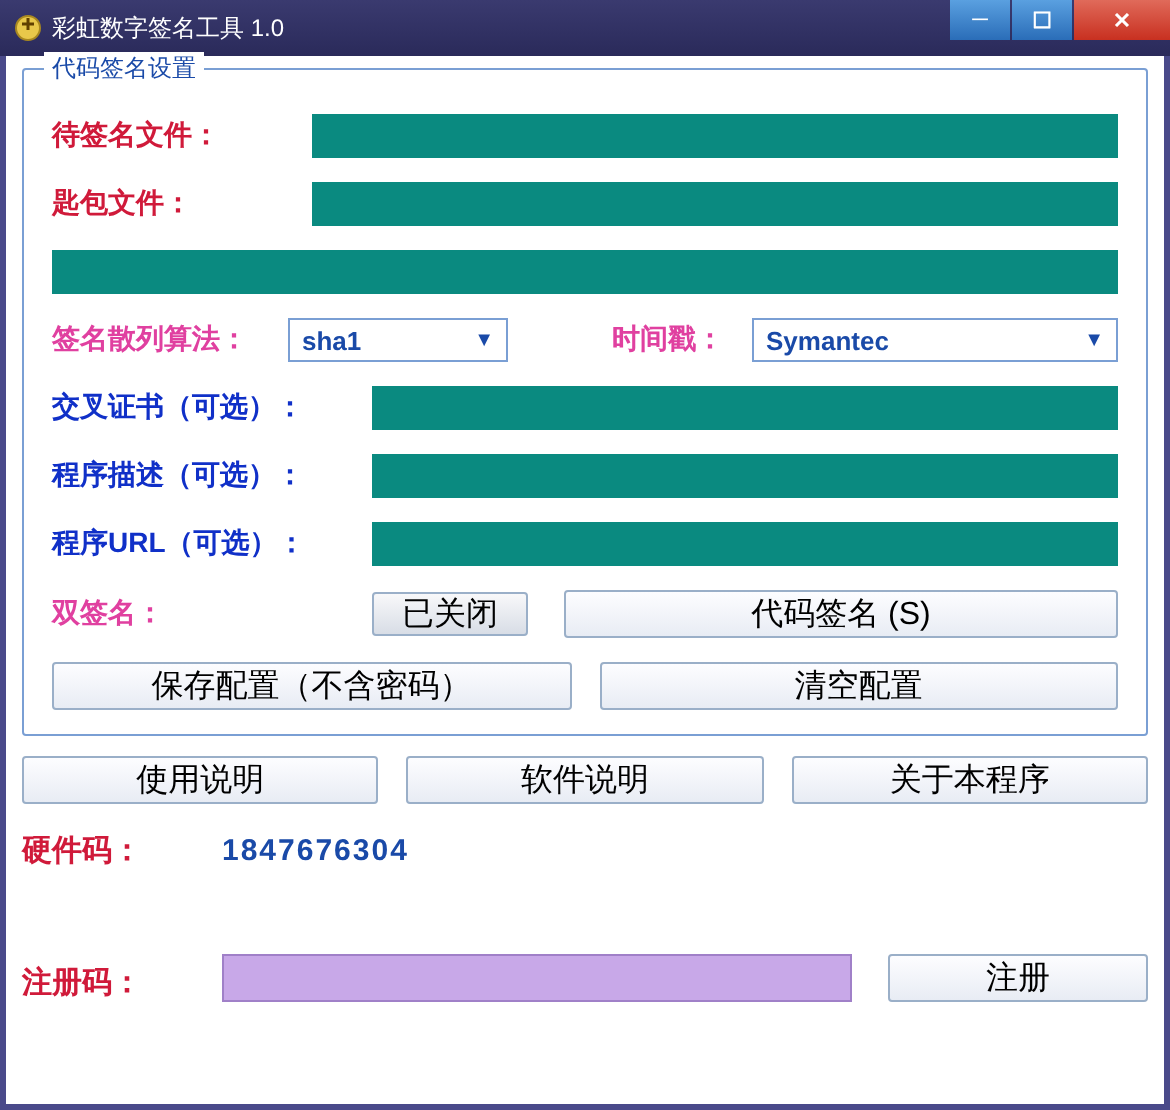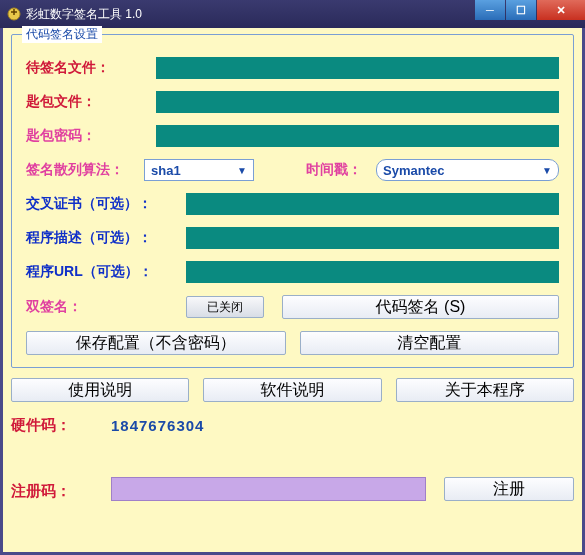--- a/index.html
+++ b/index.html
@@ -21,21 +21,21 @@
     font-size: 12px;
     position: relative;
   }
   .titlebar .icon { width: 16px; height: 16px; margin-right: 4px; display:flex; align-items:center; justify-content:center; }
   .win-controls { position: absolute; right: 0; top: 0; display: flex; }
   .win-btn { width: 30px; height: 20px; display:flex; align-items:center; justify-content:center; font-size:11px; font-weight:bold; }
   .win-min { background: linear-gradient(to bottom,#5aa0e0,#2a6db8); color:#fff; }
   .win-max { background: linear-gradient(to bottom,#5aa0e0,#2a6db8); color:#fff; margin-left:1px; }
   .win-close { width: 48px; background: linear-gradient(to bottom,#e06a5a,#c83020); color:#fff; margin-left:1px; }
   .client {
-    background: #fef9c3;
+    background: #ffffff;
     margin: 0 3px 3px 3px;
     height: 524px;
     padding: 6px 8px 8px 8px;
   }
   .fieldset {
     border: 1px solid #7a9fd4;
     border-radius: 2px;
     padding: 10px 14px 12px 14px;
     position: relative;
   }
@@ -91,21 +91,21 @@
   .hwrow { display:flex; align-items:center; margin-top:14px; }
   .hwlbl { font-weight:bold; color:#d01a3a; font-size:15px; width:100px; }
   .hwval { font-weight:bold; color:#1a4aa8; font-size:15px; letter-spacing:1px; }
   .regrow { display:flex; align-items:flex-end; margin-top:14px; }
   .regin { flex:1; height:24px; background:#c8a8e8; border:1px solid #a080c8; margin-right:18px; }
   .toggle {
     width: 78px; height:22px;
     border:1px solid #9aafc8;
     background: linear-gradient(to bottom,#f8f8fa,#d8dde6);
     display:flex; align-items:center; justify-content:center;
-    font-size:12px;
+    font-size:16px;
     border-radius:2px;
   }
 </style>
 </head>
 <body>
 
 <div class="titlebar">
   <span class="icon">
     <svg width="14" height="14" viewBox="0 0 14 14">
         <circle cx="7" cy="7" r="6" fill="#e8c84a" stroke="#a88820"></circle>
@@ -129,32 +129,31 @@
       <div class="lbl">待签名文件：</div>
       <input class="tin" value="" style="">
     </div>
 
     <div class="row">
       <div class="lbl">匙包文件：</div>
       <input class="tin" value="" style="">
     </div>
 
     <div class="row">
-      <div class="lbl pink">匙包密码：</div>
       <input class="tin" type="password" value="" style="">
     </div>
 
     <div class="row">
       <div class="lbl pink" style="width:118px;">签名散列算法：</div>
       <div class="combo" style="width:110px;">
         <span>sha1</span>
         <span class="caret">▼</span>
       </div>
       <div class="lbl pink" style="width:auto; margin-left:40px; margin-right:14px;padding-left:12px;">时间戳：</div>
-      <div class="combo" style="flex:1;border-radius:10px;">
+      <div class="combo" style="flex:1;">
         <span>Symantec</span>
         <span class="caret">▼</span>
       </div>
     </div>
 
     <div class="row">
       <div class="lbl blue" style="width:160px;">交叉证书（可选）：</div>
       <input class="tin" value="" style="">
     </div>
 

